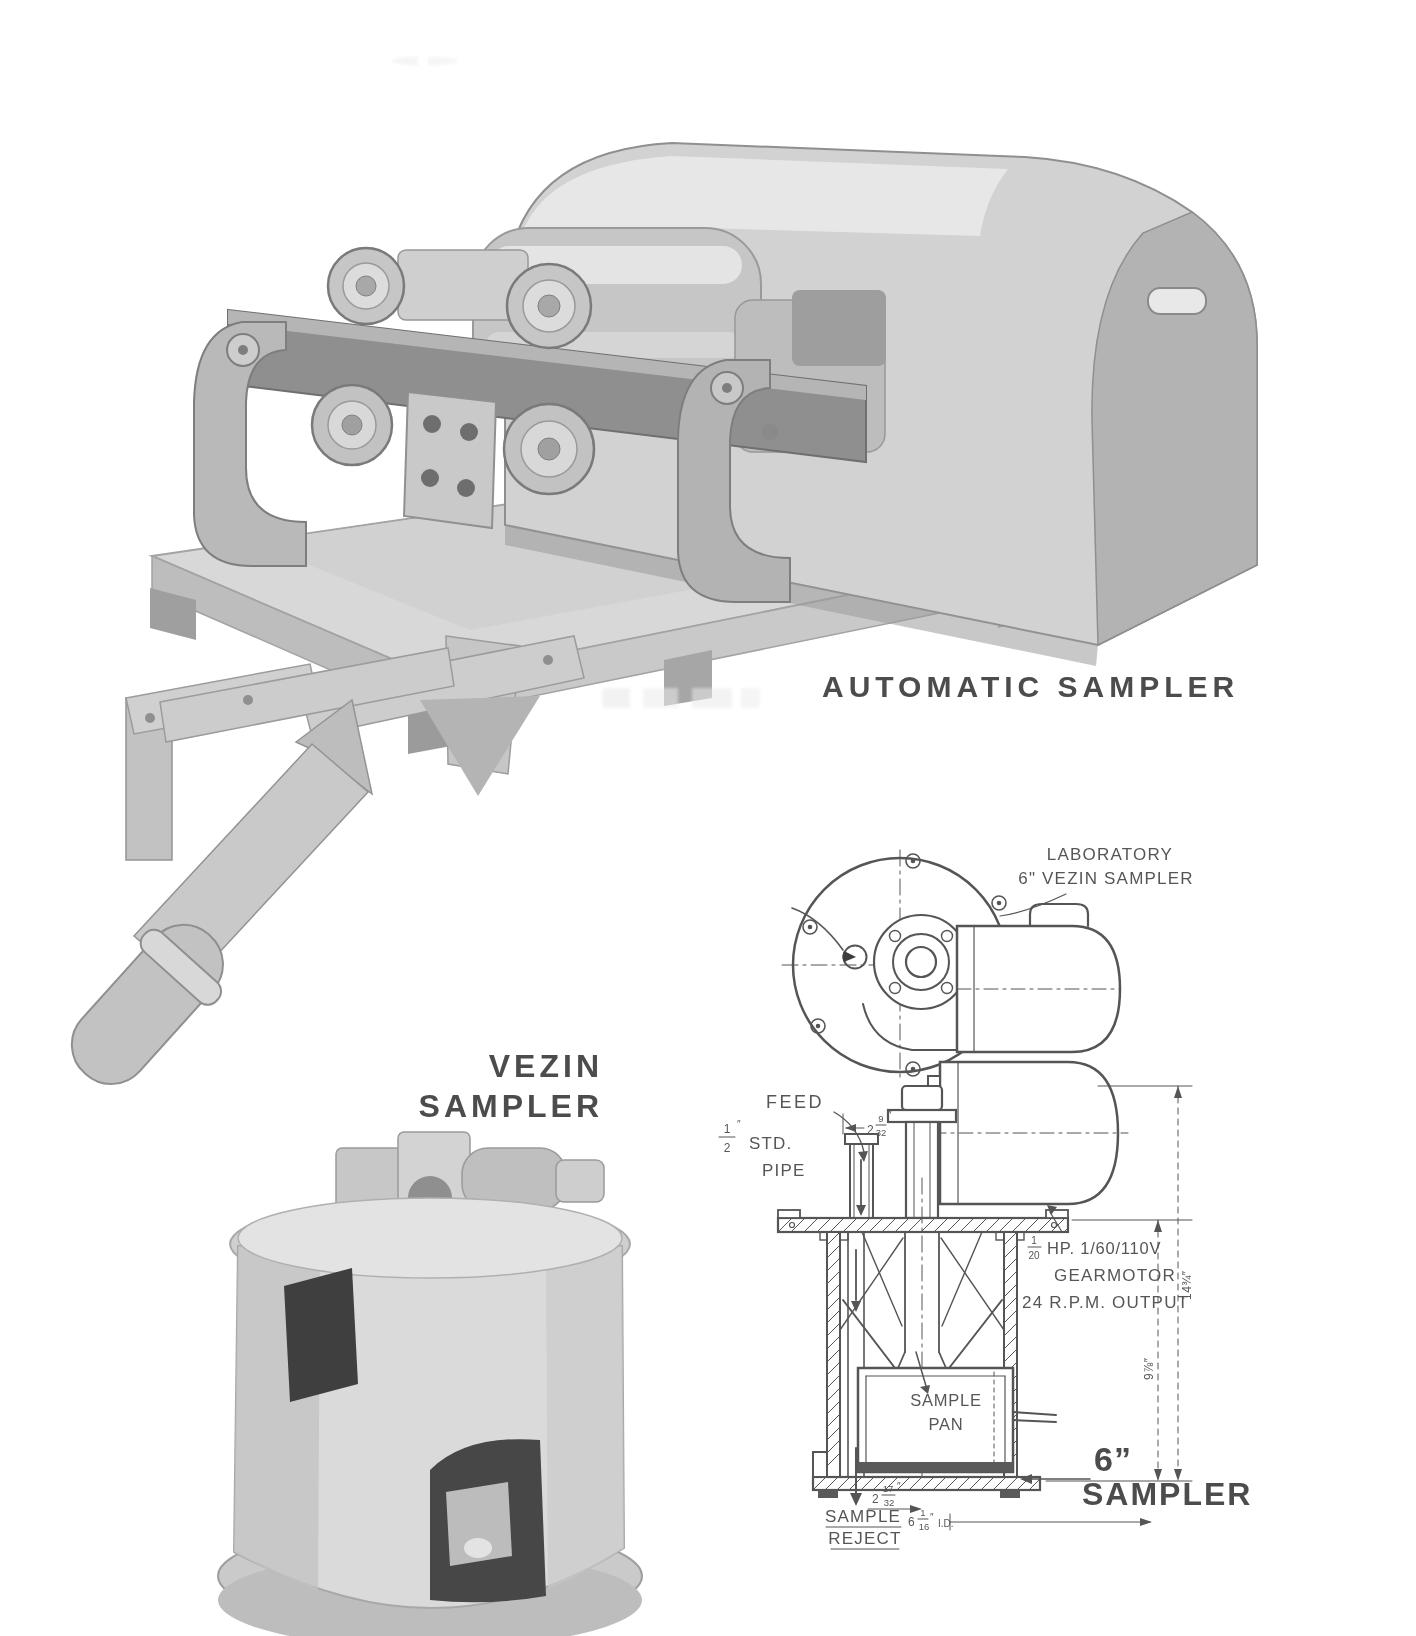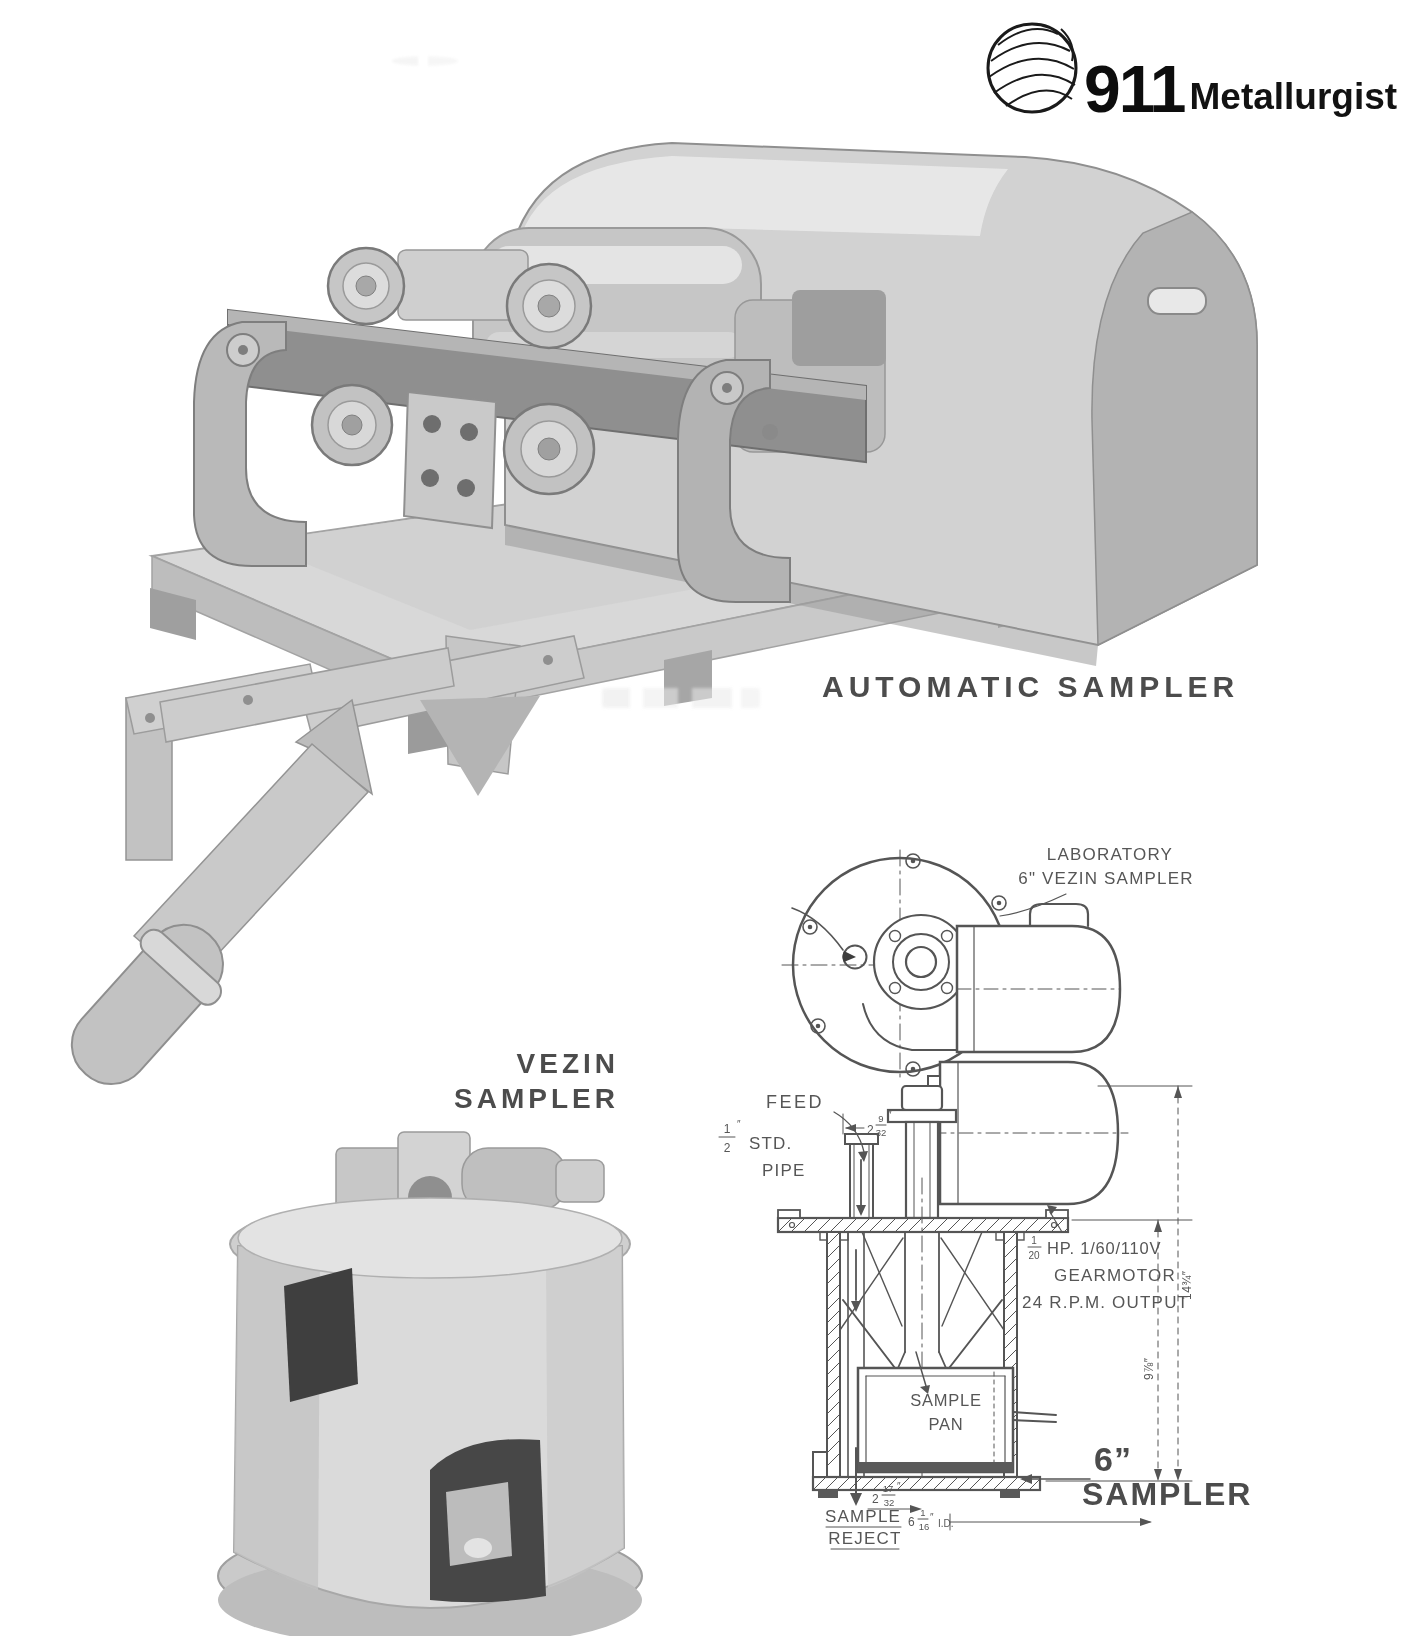--- a/index.html
+++ b/index.html
@@ -10,56 +10,41 @@
   .diagram text{font-family:"Liberation Sans",sans-serif;fill:#565656;}
   .t17{font-size:17px;letter-spacing:1.2px;}
   .t16{font-size:16.5px;letter-spacing:.8px;}
   .t18{font-size:18px;letter-spacing:2.5px;}
   .t12{font-size:12px;}
   .t10{font-size:10px;}
   .t9{font-size:9.5px;}
   .trot{font-size:12px;letter-spacing:.5px;fill:#6a6a6a;}
   .cap{position:absolute;color:#4c4c4c;font-weight:800;}
   .cap-auto{left:822px;top:670px;font-size:30px;letter-spacing:5px;}
-  .cap-vezin{left:397px;top:1046px;width:222px;text-align:right;font-size:28px;letter-spacing:4px;line-height:1.25;}
+  .cap-vezin{left:381px;top:1046px;width:222px;text-align:right;font-size:32px;letter-spacing:4px;line-height:1.25;}
   .cap-six{left:1082px;top:1442px;line-height:1.05;}
   .cap-six .six1{font-size:34px;margin-left:12px;letter-spacing:1px;}
   .cap-six .six2{font-size:32px;letter-spacing:2px;}
   .logo{position:absolute;left:982px;top:6px;width:390px;height:112px;display:flex;align-items:flex-end;}
   .logo-sphere{width:100px;height:100px;flex:0 0 auto;}
   .logo-number{font-size:66px;font-weight:800;letter-spacing:-2px;color:#0d0d0d;line-height:.88;margin-left:2px;}
   .logo-name{font-size:37px;font-weight:700;color:#121212;line-height:1;margin-left:5px;margin-bottom:3px;}
   .remnant{position:absolute;left:602px;top:688px;width:158px;height:20px;opacity:.55;filter:blur(1.5px);
     background:linear-gradient(90deg,#e9e9e9 0 18%,transparent 18% 26%,#ececec 26% 48%,transparent 48% 57%,#eaeaea 57% 82%,transparent 82% 88%,#ededed 88% 100%);
     border-radius:4px;}
   .smudge{position:absolute;left:392px;top:56px;width:66px;height:10px;opacity:.5;filter:blur(1px);
     background:linear-gradient(90deg,#ededed 0 40%,transparent 40% 55%,#efefef 55% 100%);border-radius:50%;}
 </style>
 </head>
 <body>
 
 <div class="page">
 
   <div class="smudge"></div>
 
-  <div class="logo">
-    <svg class="logo-sphere" viewBox="0 0 100 100">
-      <circle cx="50" cy="50" r="44" fill="none" stroke="#1a1a1a" stroke-width="3"></circle>
-      <g fill="none" stroke="#1a1a1a" stroke-width="2">
-        <path d="M16 27 Q48 2 76 16"></path>
-        <path d="M9 43 Q50 13 88 33"></path>
-        <path d="M7 59 Q52 27 92 51"></path>
-        <path d="M12 75 Q56 43 93 67"></path>
-        <path d="M24 88 Q62 61 90 81"></path>
-        <path d="M79 11 Q94 25 90 43"></path>
-      </g>
-    </svg>
-    <span class="logo-number">911</span>
-    <span class="logo-name">Metallurgist</span>
-  </div>
 
   <svg class="art" viewBox="0 0 1416 1636">
 
     <g>
 
       <g>
         <polygon points="152,556 756,468 1042,556 436,678" fill="#d8d8d8" stroke="#a3a3a3" stroke-width="2"></polygon>
         <polygon points="152,556 436,678 436,716 152,592" fill="#bdbdbd" stroke="#a3a3a3" stroke-width="1.5"></polygon>
         <polygon points="436,678 1042,556 1042,592 436,716" fill="#c9c9c9" stroke="#a3a3a3" stroke-width="1.5"></polygon>
         <polygon points="252,542 742,472 962,540 470,630" fill="#cfcfcf" opacity=".75"></polygon>

